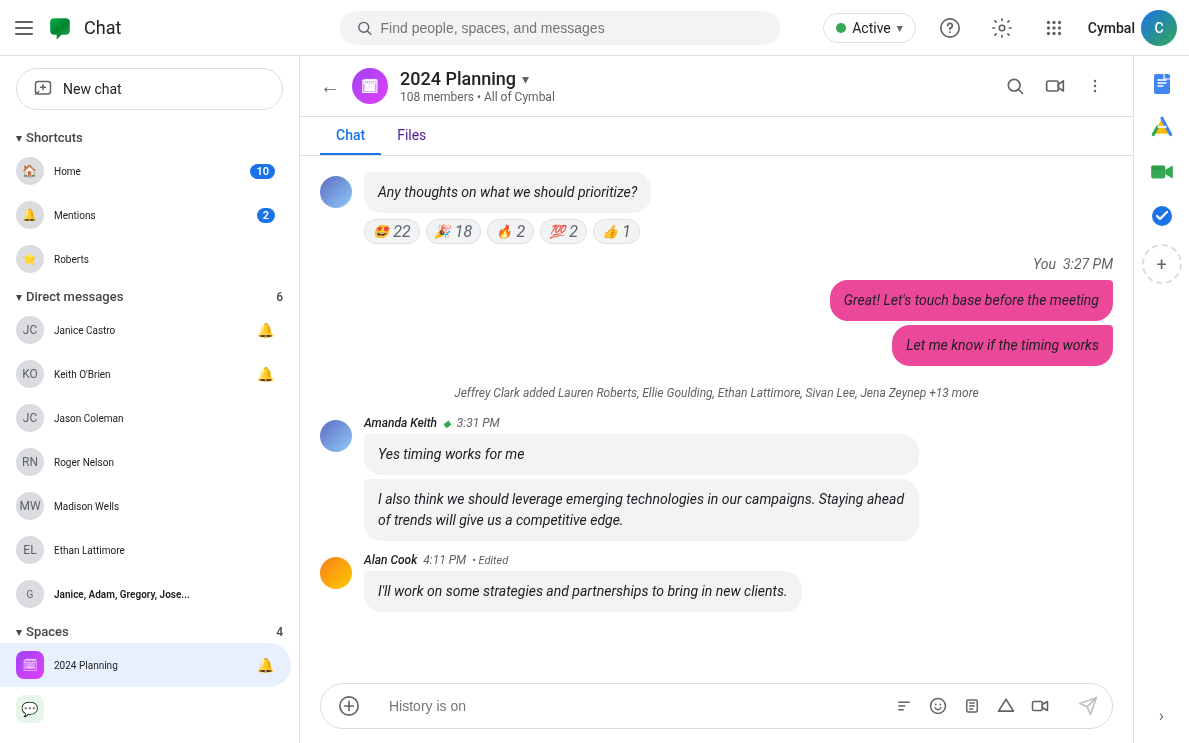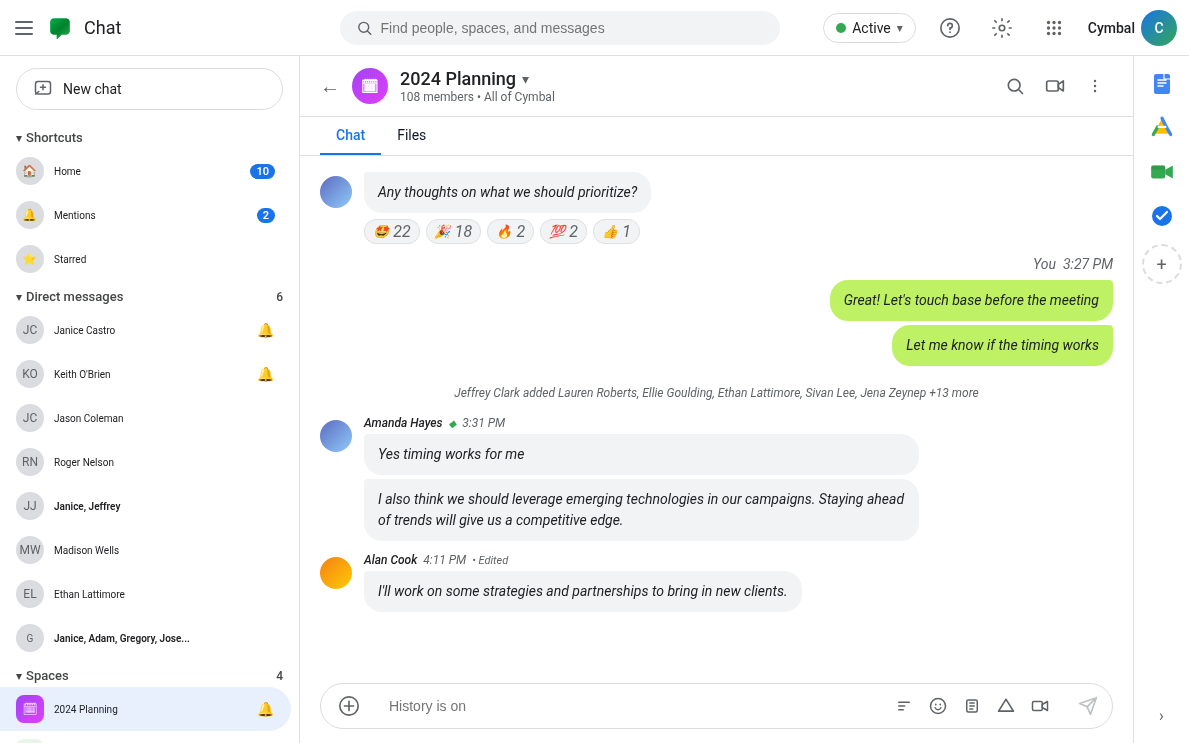--- a/index.html
+++ b/index.html
@@ -57,36 +57,36 @@
     .chat-avatar { width: 36px; height: 36px; border-radius: 50%; background: linear-gradient(135deg, #a142f4, #e040fb); display: flex; align-items: center; justify-content: center; color: white; font-size: 14px; font-weight: 600; margin-right: 12px; }
     .chat-title-section { flex: 1; }
     .chat-title { font-size: 18px; font-weight: 500; display: flex; align-items: center; gap: 6px; cursor: pointer; }
     .chat-title .dropdown-icon { font-size: 14px; color: #5f6368; }
     .chat-subtitle { font-size: 12px; color: #5f6368; margin-top: 1px; }
     .chat-header-actions { display: flex; gap: 4px; }
     .chat-header-btn { width: 36px; height: 36px; border-radius: 50%; display: flex; align-items: center; justify-content: center; cursor: pointer; color: #5f6368; font-size: 18px; }
 
     
     .chat-tabs { display: flex; border-bottom: 1px solid #e0e0e0; padding: 0 20px; flex-shrink: 0; }
-    .tab { padding: 10px 16px; font-size: 14px; cursor: pointer; color: #0f172a; border-bottom: 2px solid transparent; }
+    .tab { padding: 10px 16px; font-size: 14px; cursor: pointer; color: #4c1d95; border-bottom: 2px solid transparent; }
     .tab.active { color: #1a73e8; border-bottom-color: #1a73e8; font-weight: 500; }
 
     
     .messages { flex: 1; overflow-y: auto; padding: 16px 20px; display: flex; flex-direction: column; gap: 8px; font-style: italic; }
     .messages::-webkit-scrollbar { width: 6px; }
     .messages::-webkit-scrollbar-thumb { background: #dadce0; border-radius: 3px; }
     .message-group { display: flex; gap: 12px; margin-bottom: 4px; }
     .message-avatar { width: 32px; height: 32px; border-radius: 50%; flex-shrink: 0; margin-top: 4px; }
     .message-content { max-width: 60%; }
     .message-meta { font-size: 12px; color: #5f6368; margin-bottom: 4px; display: flex; align-items: center; gap: 6px; }
     .message-meta .sender { font-weight: 500; color: #202124; }
     .message-meta .diamond { color: #34a853; font-size: 10px; }
     .message-meta .edited { color: #5f6368; font-size: 11px; }
     .bubble { background: #f1f3f4; border-radius: 4px 18px 18px 18px; padding: 10px 14px; font-size: 14px; line-height: 1.5; color: #202124; }
-    .bubble.self-bubble { background: #bef264; border-radius: 18px 4px 18px 18px; }
+    .bubble.self-bubble { background: #ec4899; border-radius: 18px 4px 18px 18px; }
     .self-meta { text-align: right; font-size: 14px; color: #5f6368; margin-bottom: 4px; }
     .emoji-reactions { display: flex; gap: 6px; margin-top: 6px; flex-wrap: wrap; }
     .emoji-reaction { background: #f1f3f4; border: 1px solid #e0e0e0; border-radius: 12px; padding: 2px 8px; font-size: 13px; cursor: pointer; display: flex; align-items: center; gap: 4px; }
     .emoji-reaction .count { font-size: 16px; color: #5f6368; }
     .system-message { text-align: center; font-size: 12px; color: #5f6368; padding: 8px 0; }
 
     
     .composer { padding: 10px 20px 14px; flex-shrink: 0; }
     .composer-inner { display: flex; align-items: center; border: 1px solid #dadce0; border-radius: 24px; padding: 6px 8px 6px 12px; gap: 16px; }
     .composer-add { width: 32px; height: 32px; border-radius: 50%; display: flex; align-items: center; justify-content: center; cursor: pointer; color: #5f6368; font-size: 20px; flex-shrink: 0; }
@@ -204,21 +204,21 @@
         <span class="item-label">Home</span>
         <span class="badge">10</span>
       </div>
       <div class="sidebar-item">
         <div class="item-icon">🔔</div>
         <span class="item-label">Mentions</span>
         <span class="badge">2</span>
       </div>
       <div class="sidebar-item">
         <div class="item-icon">⭐</div>
-        <span class="item-label">Starred</span>
+        <span class="item-label">Roberts</span>
       </div>
     </div>
 
     <div class="sidebar-section">
       <div class="sidebar-section-header">
         <span class="chevron">▾</span>
         <span>Direct messages</span>
         <span class="count">6</span>
       </div>
 
@@ -232,24 +232,20 @@
         <span class="item-label">Keith O'Brien</span>
         <span class="bell-icon">🔔</span>
       </div>
       <div class="sidebar-item">
         <div class="item-icon av-jason">JC</div>
         <span class="item-label">Jason Coleman</span>
       </div>
       <div class="sidebar-item">
         <div class="item-icon av-roger">RN</div>
         <span class="item-label">Roger Nelson</span>
-      </div>
-      <div class="sidebar-item">
-        <div class="item-icon av-group">JJ</div>
-        <span class="item-label bold">Janice, Jeffrey</span>
       </div>
       <div class="sidebar-item">
         <div class="item-icon av-madison">MW</div>
         <span class="item-label">Madison Wells</span>
       </div>
       <div class="sidebar-item">
         <div class="item-icon av-ethan">EL</div>
         <span class="item-label">Ethan Lattimore</span>
       </div>
       <div class="sidebar-item">
@@ -358,21 +354,21 @@
         <div class="bubble self-bubble" style="max-width:50%;">Great! Let's touch base before the meeting</div>
         <div class="bubble self-bubble" style="max-width:50%;">Let me know if the timing works</div>
       </div>
 
       <div class="system-message">Jeffrey Clark added Lauren Roberts, Ellie Goulding, Ethan Lattimore, Sivan Lee, Jena Zeynep +13 more</div>
 
       <div class="message-group">
         <div class="message-avatar av-amanda" style="width:32px;height:32px;border-radius:50%;flex-shrink:0;margin-top:4px;background:linear-gradient(135deg,#5c6bc0,#90caf9);"></div>
         <div class="message-content" style="max-width:70%;">
           <div class="message-meta">
-            <span class="sender">Amanda Hayes</span>
+            <span class="sender">Amanda Keith</span>
             <span class="diamond">◆</span>
             <span>3:31 PM</span>
           </div>
           <div class="bubble">Yes timing works for me</div>
           <div class="bubble" style="margin-top:4px;">I also think we should leverage emerging technologies in our campaigns. Staying ahead of trends will give us a competitive edge.</div>
         </div>
       </div>
 
       <div class="message-group">
         <div class="message-avatar av-alan" style="width:32px;height:32px;border-radius:50%;flex-shrink:0;margin-top:4px;background:linear-gradient(135deg,#f57f17,#ffcc02);"></div>

